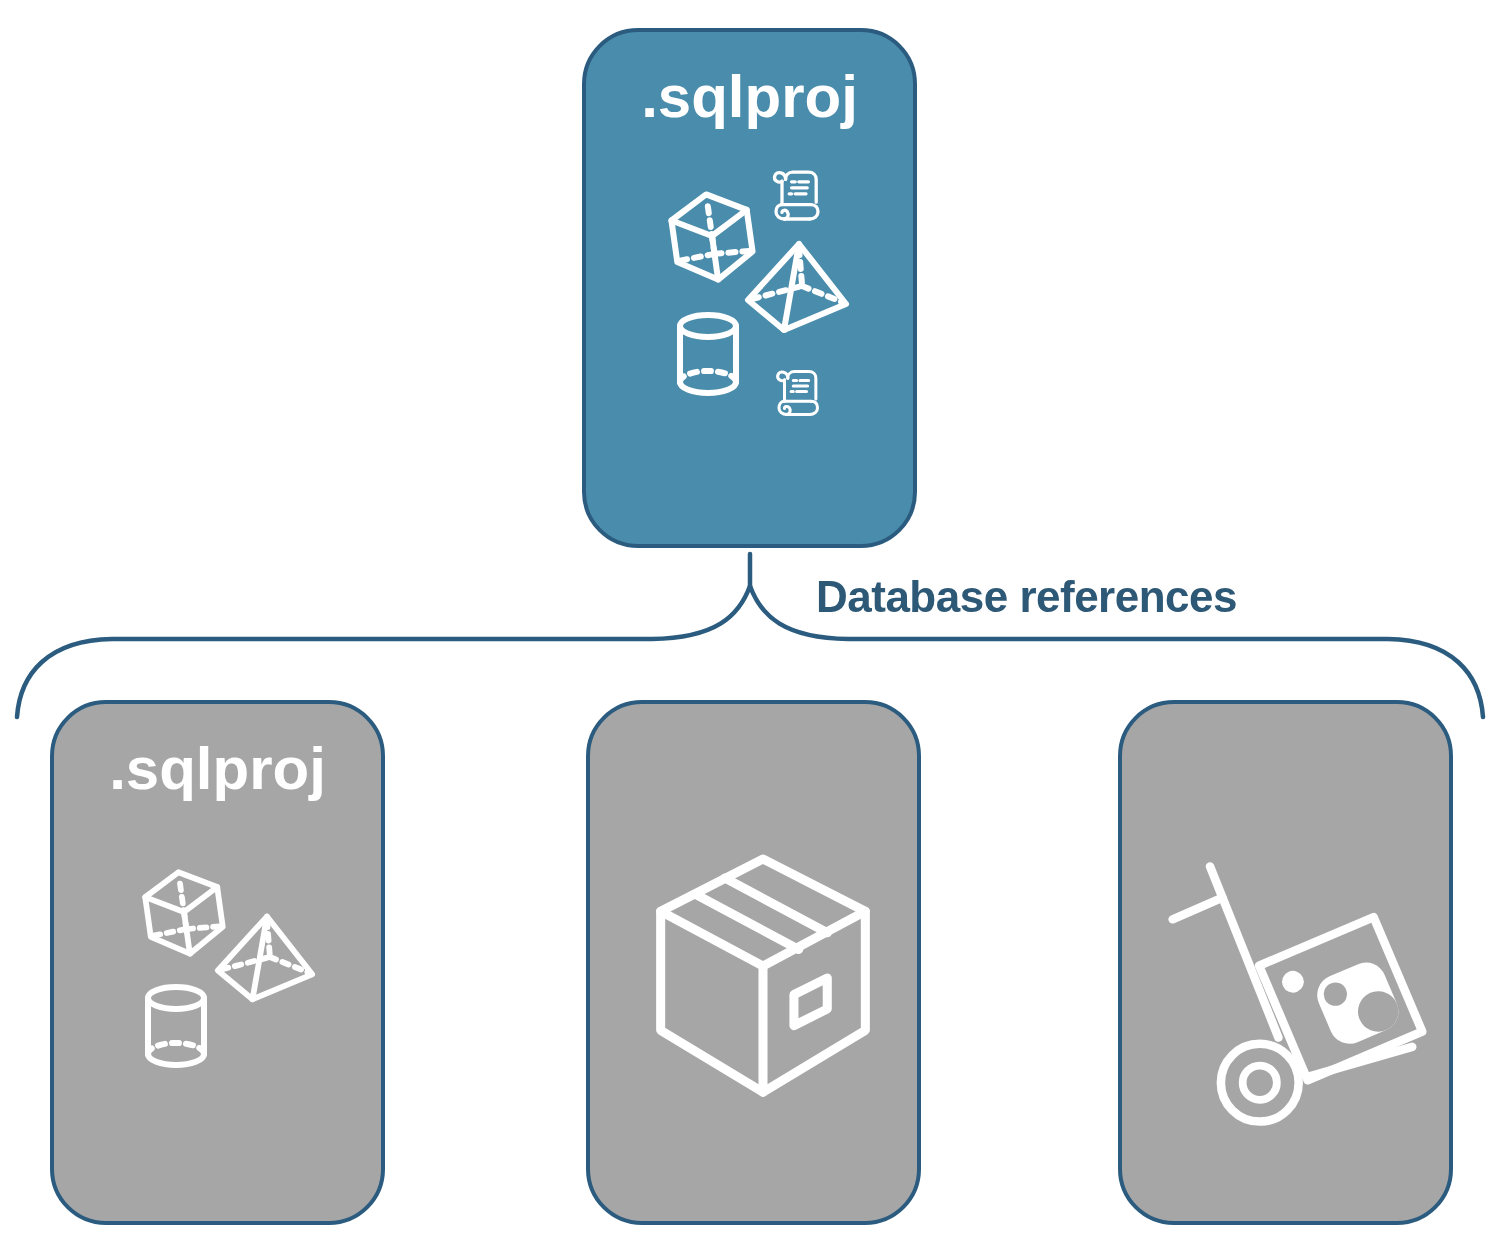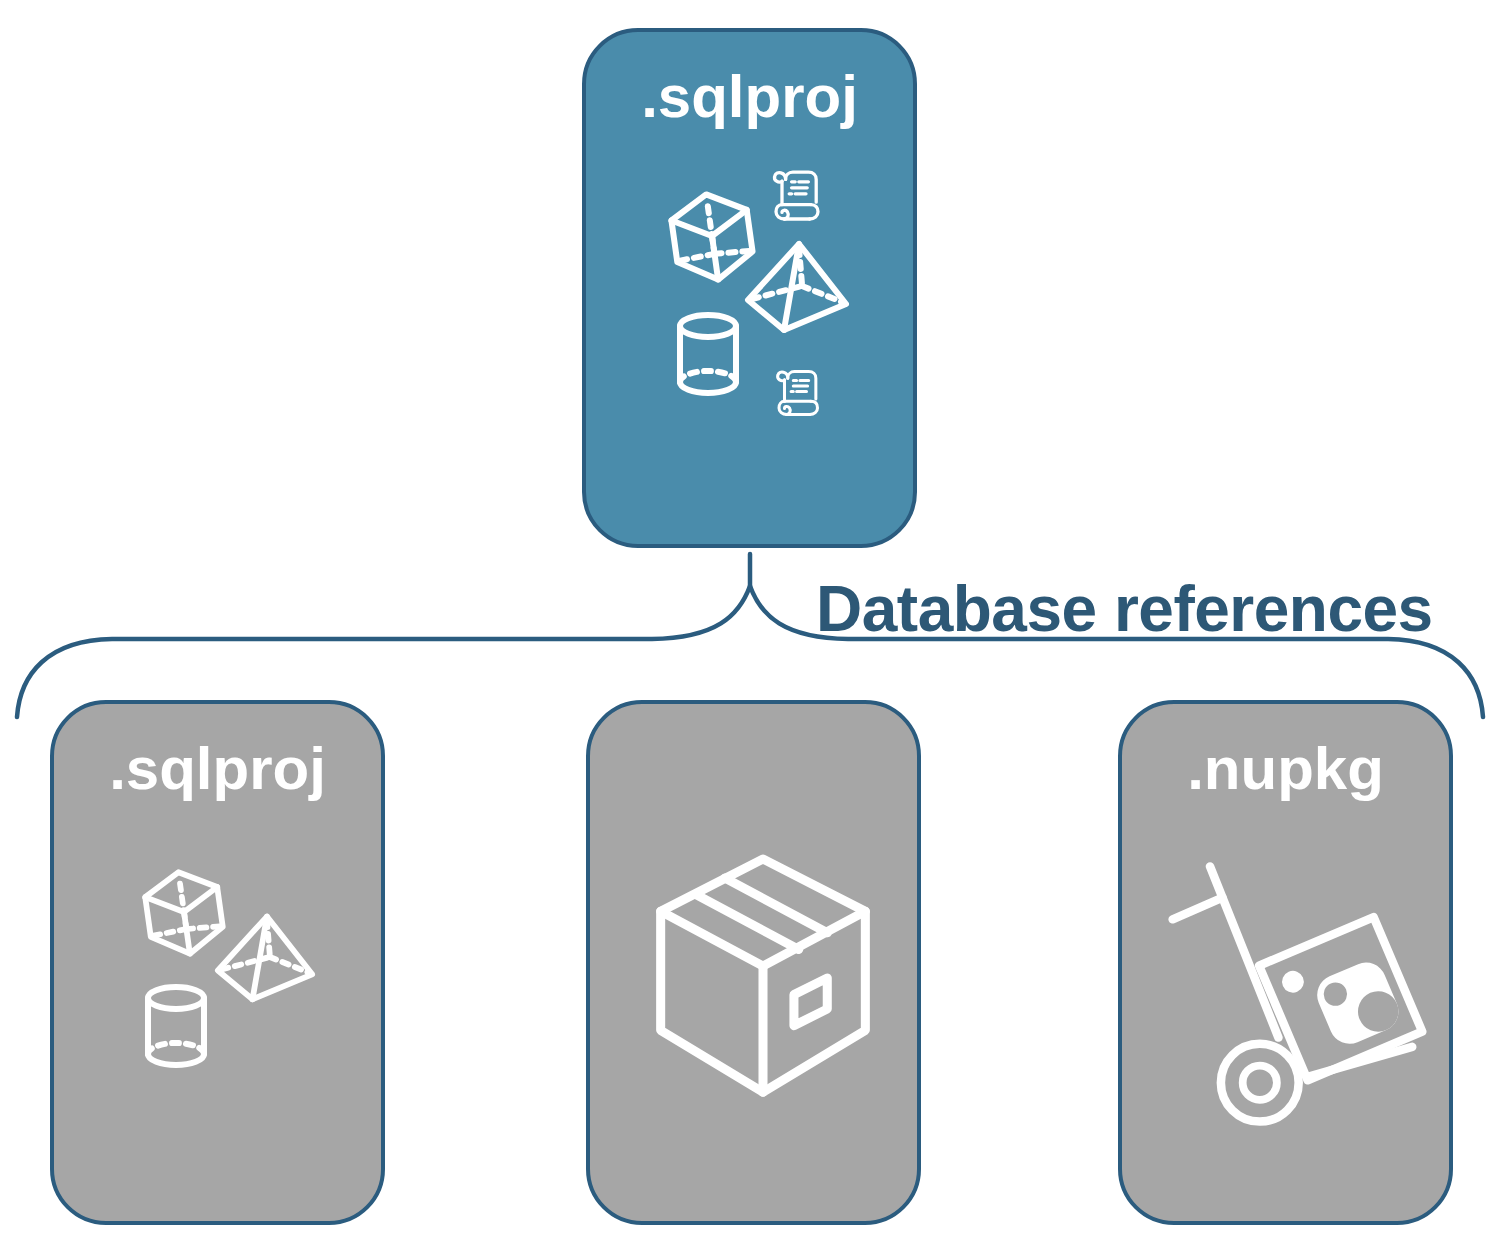--- a/index.html
+++ b/index.html
@@ -21,21 +21,21 @@
   .card.gray{background:var(--gray);}
   .card-label{
     margin-top:32px;text-align:center;
     font-size:60px;font-weight:700;color:#ffffff;line-height:1.1;
     letter-spacing:0px;
   }
   .icon{position:absolute;}
   svg{overflow:visible;display:block;}
   .conn-label{
     position:absolute;left:816px;top:572px;
-    font-size:64px;font-weight:700;color:var(--conn-text);
+    font-size:44px;font-weight:700;color:var(--conn-text);
     white-space:nowrap;letter-spacing:-0.5px;
   }
   .stroke{fill:none;stroke:#ffffff;stroke-linecap:round;stroke-linejoin:round;}
   .dash{stroke-dasharray:7 7;}
 </style>
 </head>
 <body>
 
 <div class="canvas">
 
@@ -151,21 +151,20 @@
         <path d="M50,5 L93,27 L93,77 L50,103 L7,77 L7,27 Z"></path>
         <path d="M7,27 L50,50 L93,27"></path>
         <path d="M50,50 L50,103"></path>
         <path d="M34,13 L77,36 M22,20 L65,43"></path>
         <path d="M63,62 L77,55 L77,68 L63,75 Z"></path>
       </g>
     </svg>
   </div>
 
   <div class="card gray" style="left:1118px;top:700px;height:525px;">
-    <div class="card-label">.nupkg</div>
 
     <svg class="icon" style="left:32px;top:150px;" width="280" height="280" viewBox="0 0 180 180">
       <g class="stroke" stroke-width="5.5">
         <path d="M36,8 L80,118"></path>
         <path d="M12,42 L44,28"></path>
         <circle cx="68" cy="147" r="25"></circle>
         <circle cx="68" cy="147" r="11" stroke-width="5"></circle>
         <path d="M100,143 L166,124"></path>
       </g>
       <g transform="translate(120,93) rotate(-23)">

